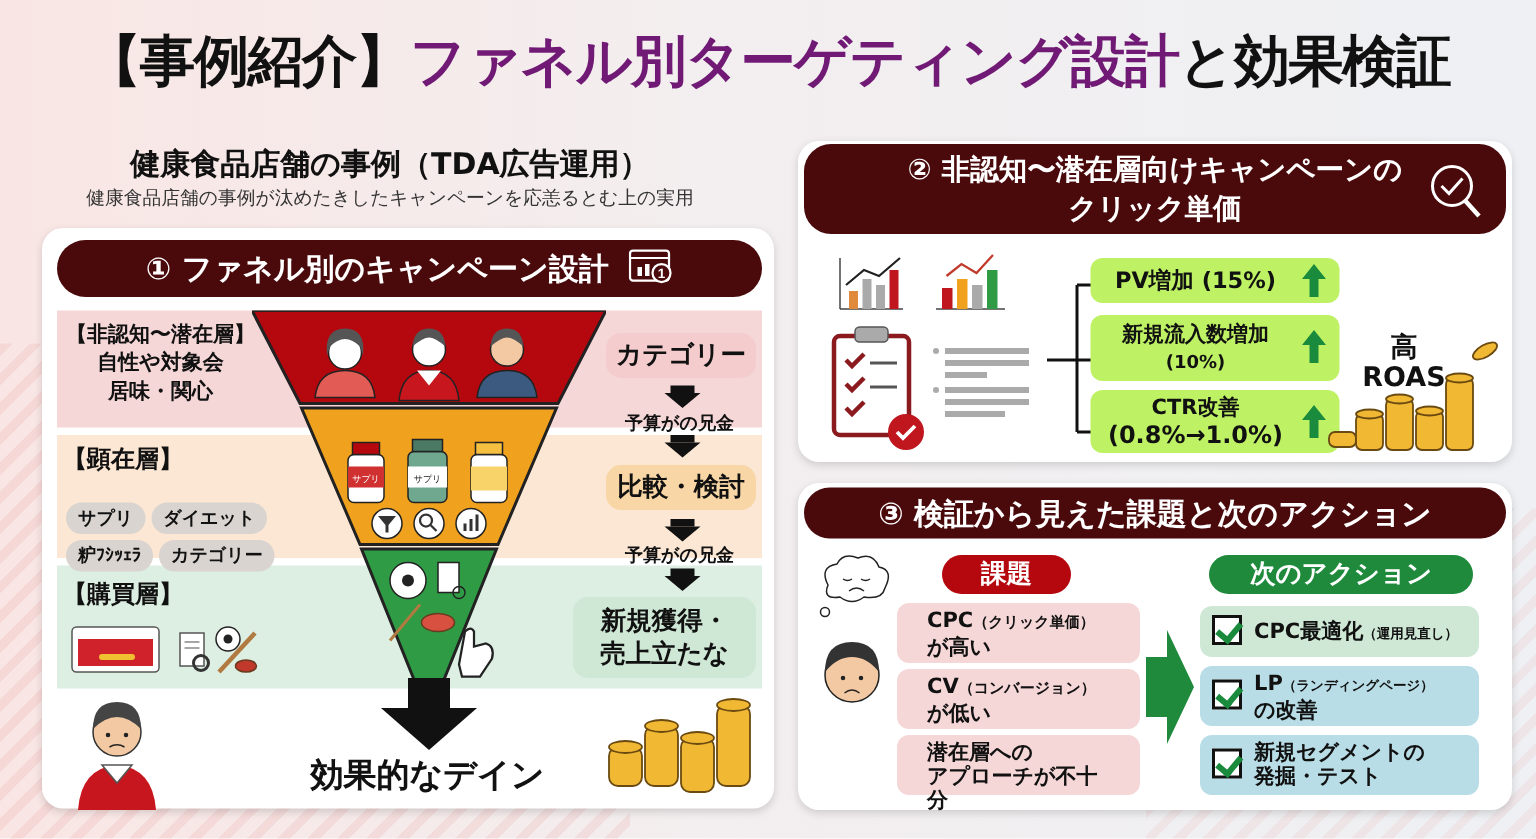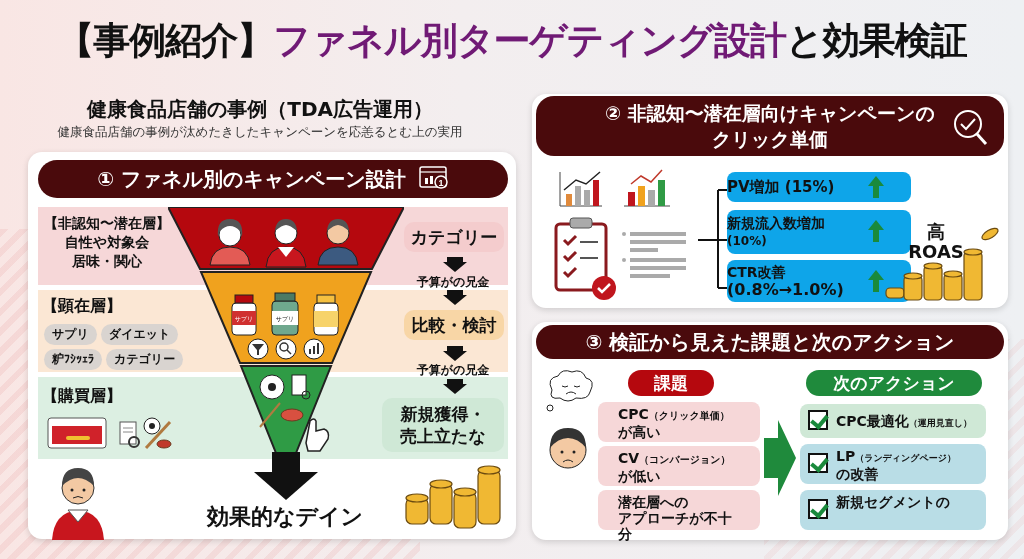--- a/index.html
+++ b/index.html
@@ -24,21 +24,21 @@
 .funnel{position:absolute;left:168px;top:207px;z-index:5}
 .stage{position:absolute;left:404px;width:100px;text-align:center;font-weight:bold;border-radius:10px;z-index:6}
 .down{position:absolute;left:443px;width:0;height:0;border-left:12px solid transparent;border-right:12px solid transparent;border-top:10px solid #111;z-index:6}
 .downbar{position:absolute;left:447px;width:16px;height:5px;background:#111;z-index:6}
 .budget{position:absolute;left:398px;width:110px;text-align:center;font-size:12px;font-weight:bold;z-index:6}
 
 #c2{left:532px;top:94px;width:476px;height:214px}
 #h2{left:536px;top:96px;width:468px;height:60px;font-size:19px;line-height:26px;padding-top:4px;border-radius:18px}
 #c3{left:532px;top:322px;width:476px;height:218px}
 #h3{left:536px;top:325px;width:468px;height:34px;font-size:20px;line-height:34px}
-.kpi{position:absolute;left:727px;width:184px;background:#0ea5e9;border-radius:8px;font-weight:bold;z-index:4}
+.kpi{position:absolute;left:727px;width:166px;background:#bef264;border-radius:8px;font-weight:bold;text-align:center;z-index:4}
 .uparrow{position:absolute;width:16px;height:22px;z-index:5}
 .issue{position:absolute;left:598px;width:162px;background:#f6d7d8;border-radius:8px;font-weight:bold;font-size:14px;line-height:16px;padding:4px 20px;z-index:4}
 .issue small{font-size:10px}
 .act{position:absolute;left:800px;width:186px;border-radius:8px;font-weight:bold;font-size:14px;line-height:16px;padding:4px 6px 4px 36px;z-index:4}
 .act small{font-size:9px}
 .chk{position:absolute;left:8px;top:50%;margin-top:-11px;width:20px;height:20px;border:2px solid #111;background:#fff}
 .chk:after{content:"";position:absolute;left:4px;top:0;width:7px;height:12px;border-right:4px solid #1a8a3c;border-bottom:4px solid #1a8a3c;transform:rotate(40deg)}
 .tag{position:absolute;color:#fff;font-weight:bold;font-size:17px;text-align:center;border-radius:16px;z-index:4}
 </style>
 </head>
@@ -69,21 +69,21 @@
 <div class="band b2"></div>
 <div class="band b3"></div>
 
 <div class="lbl" style="left:42px;top:214px;width:130px;text-align:center;line-height:19px">
   <div>【非認知〜潜在層】</div>
   <div>自性や対象会</div>
   <div>居味・関心</div>
 </div>
 
 <div class="lbl" style="left:42px;top:296px;width:170px">
-  <div style="font-size:16px;margin-bottom:5px">【顕在層】</div>
+  <div style="font-size:16px;margin-bottom:16px">【顕在層】</div>
   <span class="pill">サプリ</span><span class="pill">ダイエット</span><br>
   <span class="pill">粐ﾌｼｯｪﾗ</span><span class="pill">カテゴリー</span>
 </div>
 
 <div class="lbl" style="left:42px;top:386px">
   <div style="font-size:16px">【購買層】</div>
 </div>
 <svg style="position:absolute;left:46px;top:414px;z-index:4" width="130" height="40">
   <g>
       <rect x="2" y="4" width="58" height="30" rx="3" fill="#fff" stroke="#555"></rect>
@@ -355,13 +355,14 @@
 
 <div class="act" style="top:404px;height:34px;line-height:26px;background:#cfe8d6"><span class="chk"></span><span>CPC最適化</span><small>（運用見直し）</small></div>
 <div class="act" style="top:444px;height:40px;background:#b9dde6">
     <span class="chk"></span>
     <div><span>LP</span><small>（ランディングページ）</small></div>
     <div>の改善</div>
   </div>
 <div class="act" style="top:490px;height:40px;background:#b9dde6">
     <span class="chk"></span>
     <div>新規セグメントの</div>
+    <div>発掘・テスト</div>
   </div>
 
 </body></html>

